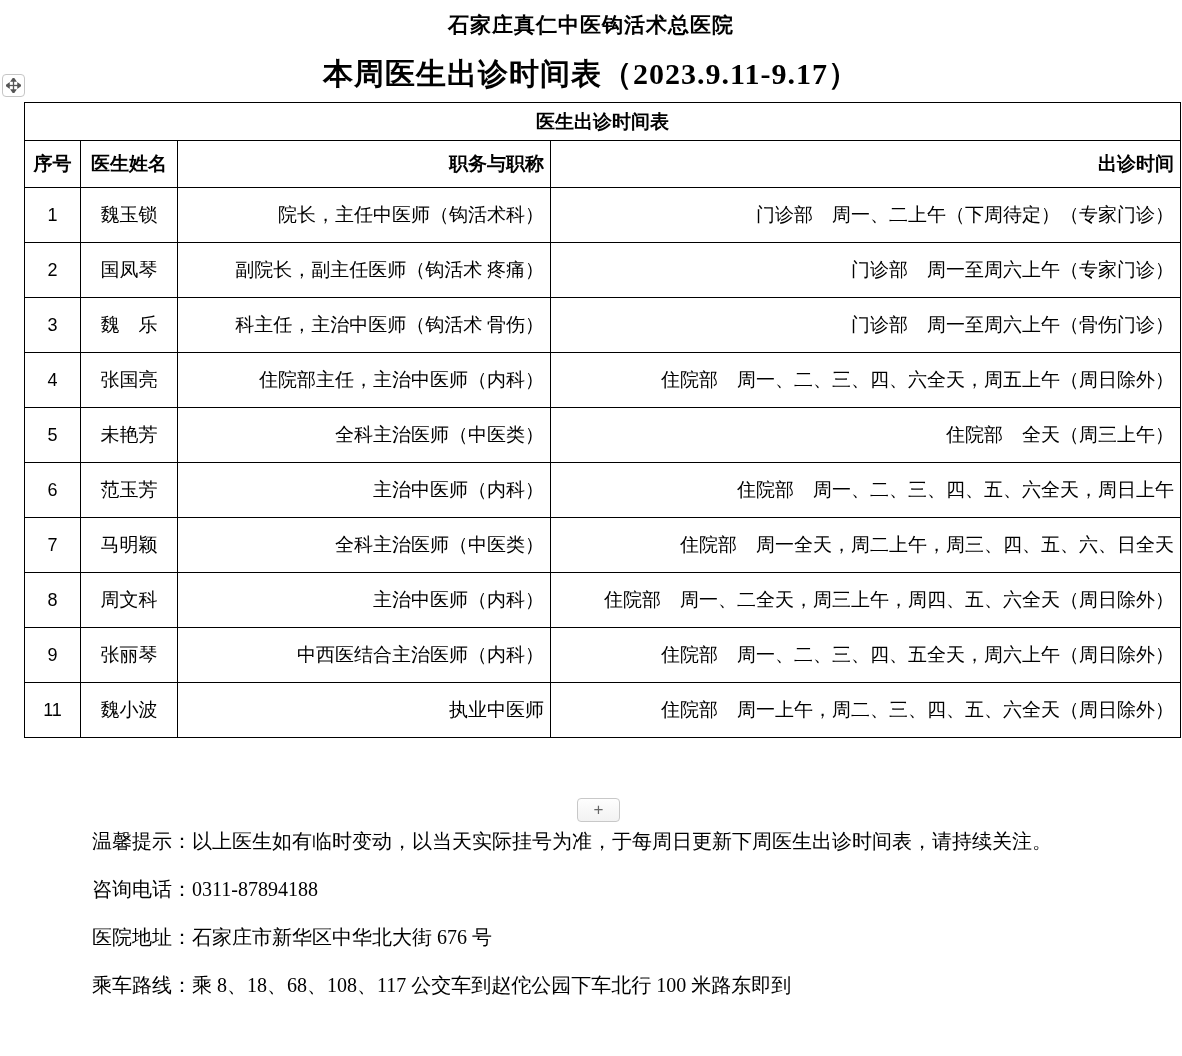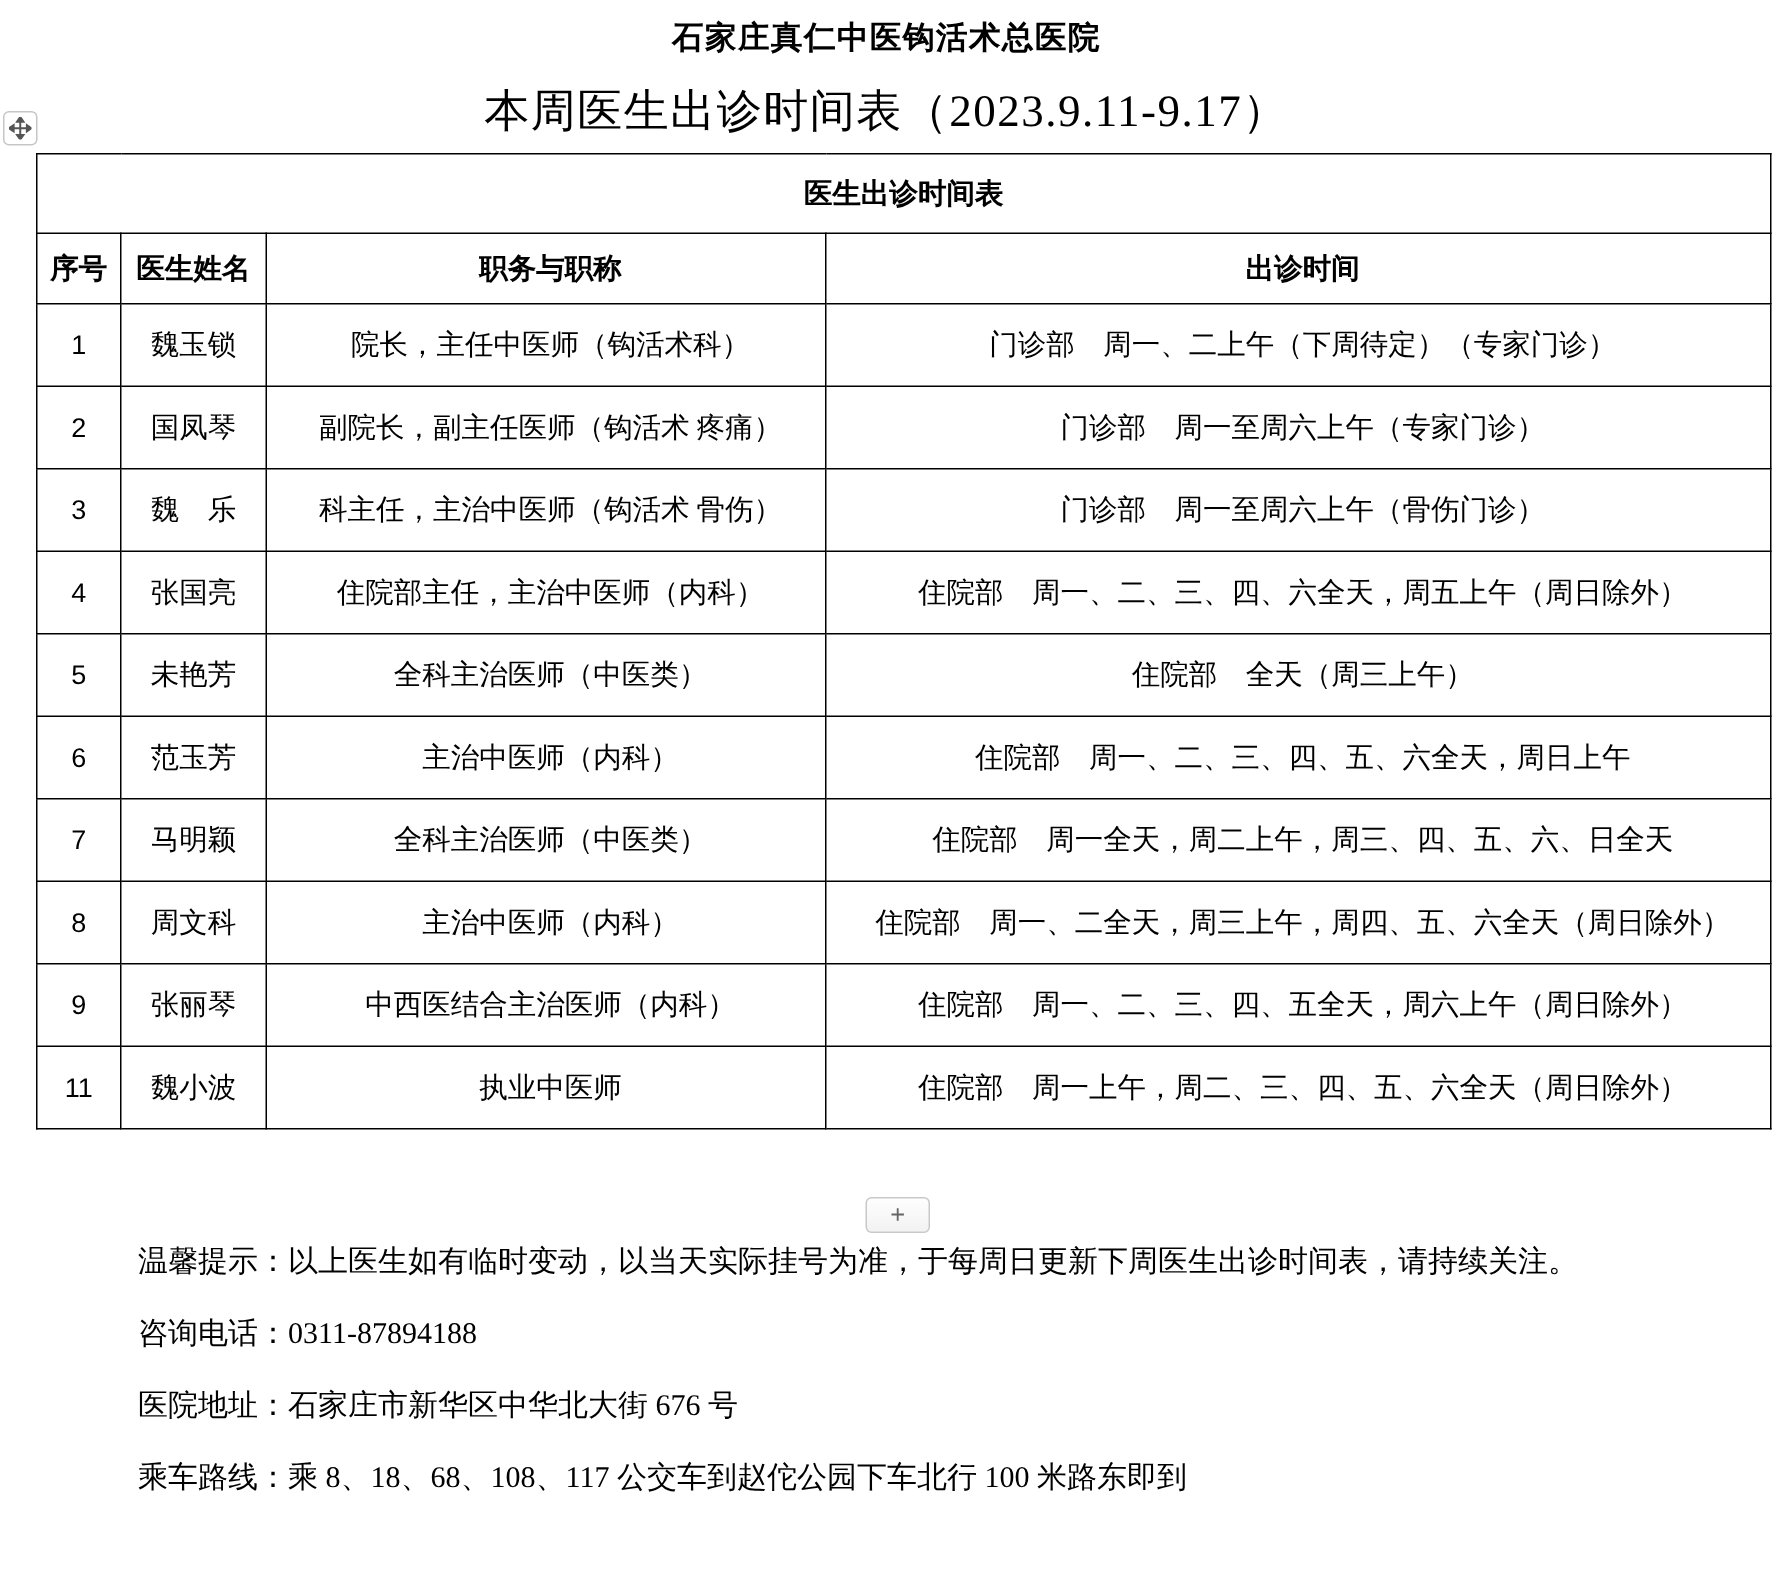--- a/index.html
+++ b/index.html
@@ -10,21 +10,21 @@
     overflow: hidden;
     font-family: "Liberation Serif", "DejaVu Serif", serif;
     color: #000;
   }
   .org-title {
     position: absolute; top: 11px; left: 0; width: 100%;
     text-align: center; font-size: 21px; letter-spacing: 1px; font-weight: bold;
   }
   .main-title {
     position: absolute; top: 54px; left: 0; width: 100%;
-    text-align: center; font-size: 30px; font-weight: normal; letter-spacing: 1px;
+    text-align: center; font-size: 30px; font-weight: bold; letter-spacing: 1px;
   }
   .move-handle {
     position: absolute; left: 2px; top: 74px;
     width: 23px; height: 23px; box-sizing: border-box;
     border: 1px solid #c6c6c6; border-radius: 4px;
     background: #ffffff;
     display: flex; align-items: center; justify-content: center;
     cursor: move;
   }
   table.schedule {
@@ -33,26 +33,26 @@
     border-collapse: collapse;
     font-size: 19px;
   }
   table.schedule td {
     border: 1px solid #000;
     padding: 0;
     vertical-align: middle;
     overflow: hidden;
     white-space: nowrap;
   }
-  tr.caption-row { height: 53px; }
+  tr.caption-row { height: 38px; }
   tr.header-row  { height: 47px; }
   tr.data-row    { height: 55px; }
   .t-caption { text-align: center; font-weight: bold; }
   .c-center  { text-align: center; }
-  .c-left    { text-align: center; padding-left: 12px !important; padding-right: 6px !important; }
+  .c-left    { text-align: right; padding-left: 12px !important; padding-right: 6px !important; }
   .bold      { font-weight: bold; }
   .serial    { font-family: "Liberation Sans", "DejaVu Sans", sans-serif; font-size: 18px; }
   .add-row-button {
     position: absolute; left: 577px; top: 798px;
     width: 43px; height: 24px; box-sizing: border-box;
     border: 1px solid #c8c8c8; border-radius: 4px;
     background: linear-gradient(#fefefe, #f2f2f2);
     color: #666;
     font-family: "Liberation Sans", "DejaVu Sans", sans-serif;
     font-size: 17px; line-height: 20px;

